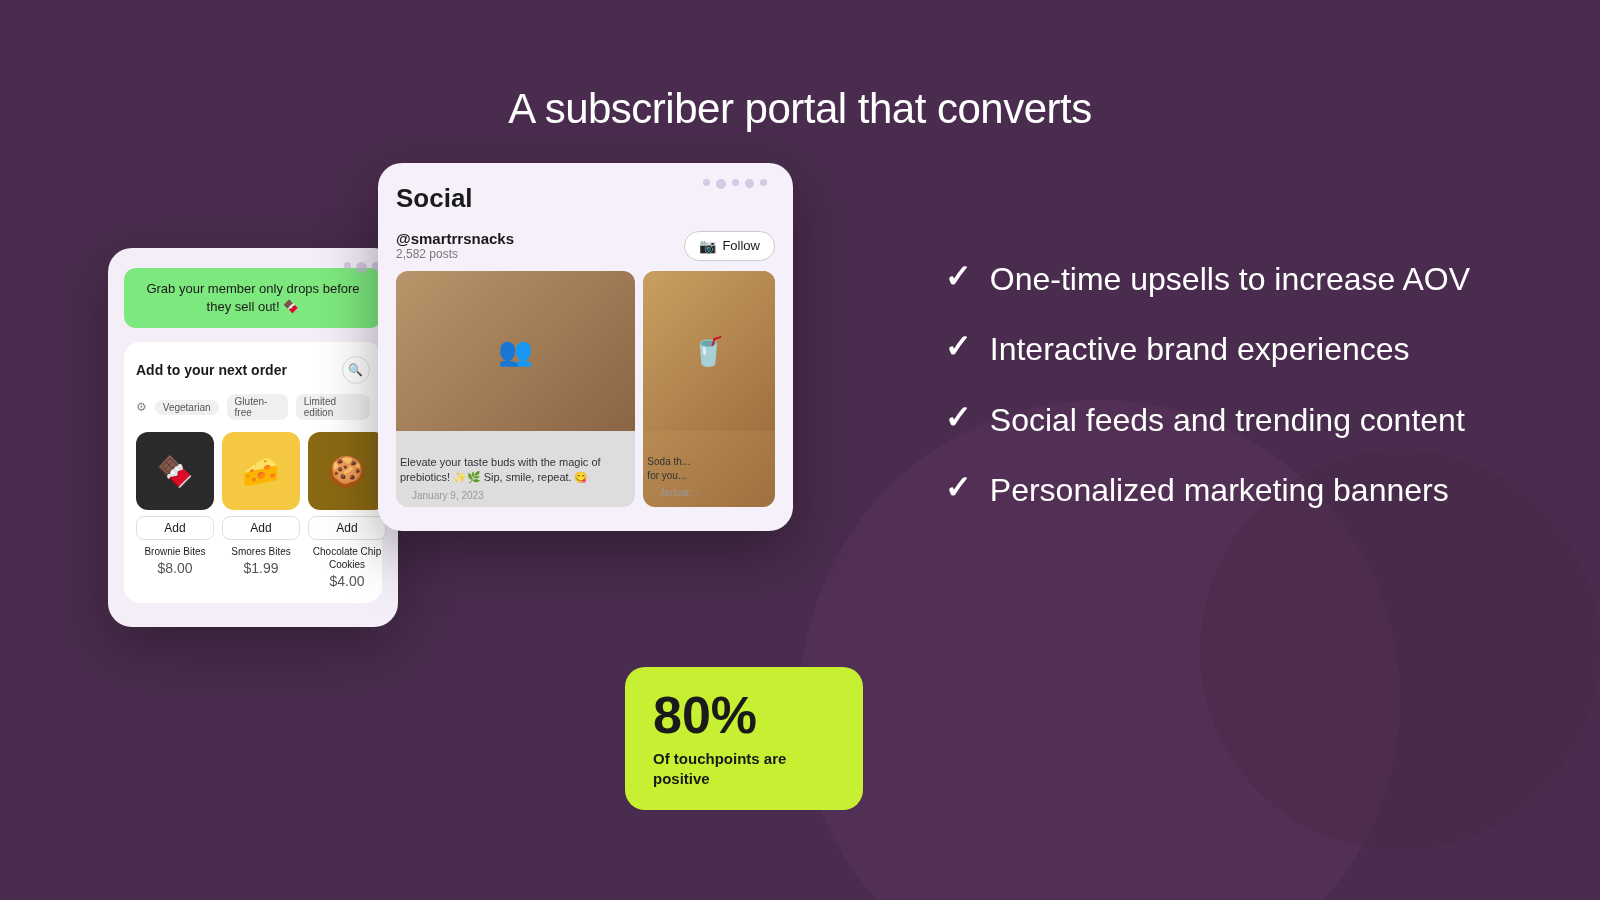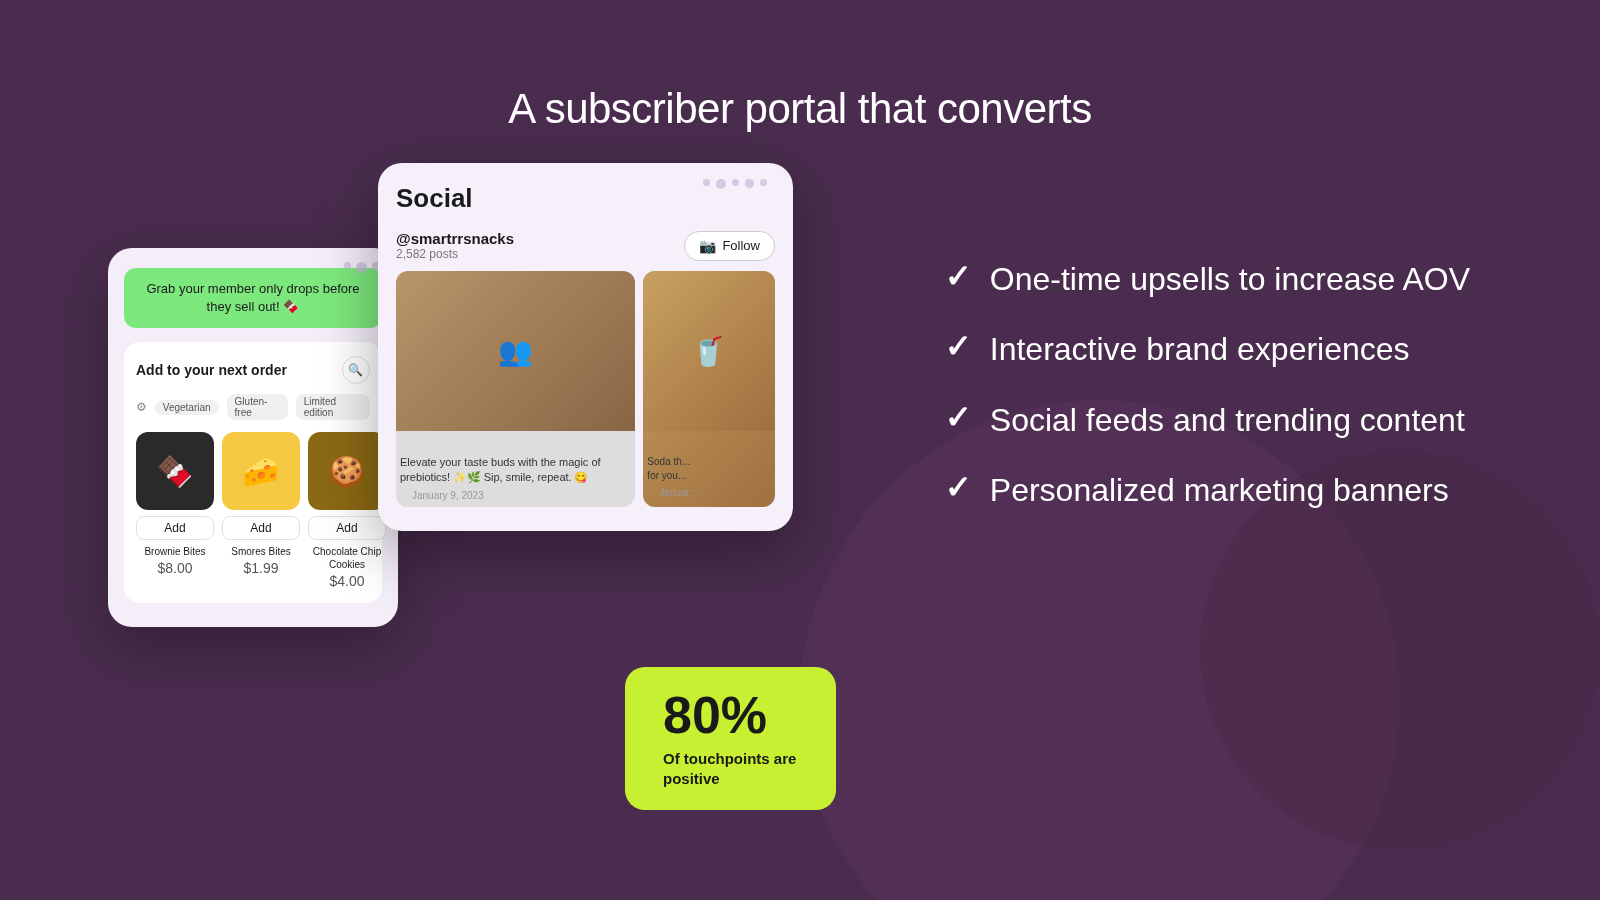--- a/index.html
+++ b/index.html
@@ -241,23 +241,23 @@
       margin-left: 12px;
     }
 
     
     .stats-badge {
       position: absolute;
       bottom: 90px;
       left: 625px;
       background: #c8f032;
       border-radius: 20px;
-      padding: 22px 38px;
+      padding: 22px 28px;
       z-index: 5;
-      width: 211px;
+      width: 238px;
     }
     .stats-percent {
       font-size: 52px;
       font-weight: 800;
       color: #1a1a1a;
       line-height: 1;
       margin-bottom: 8px;
     }
     .stats-desc {
       font-size: 15px;

